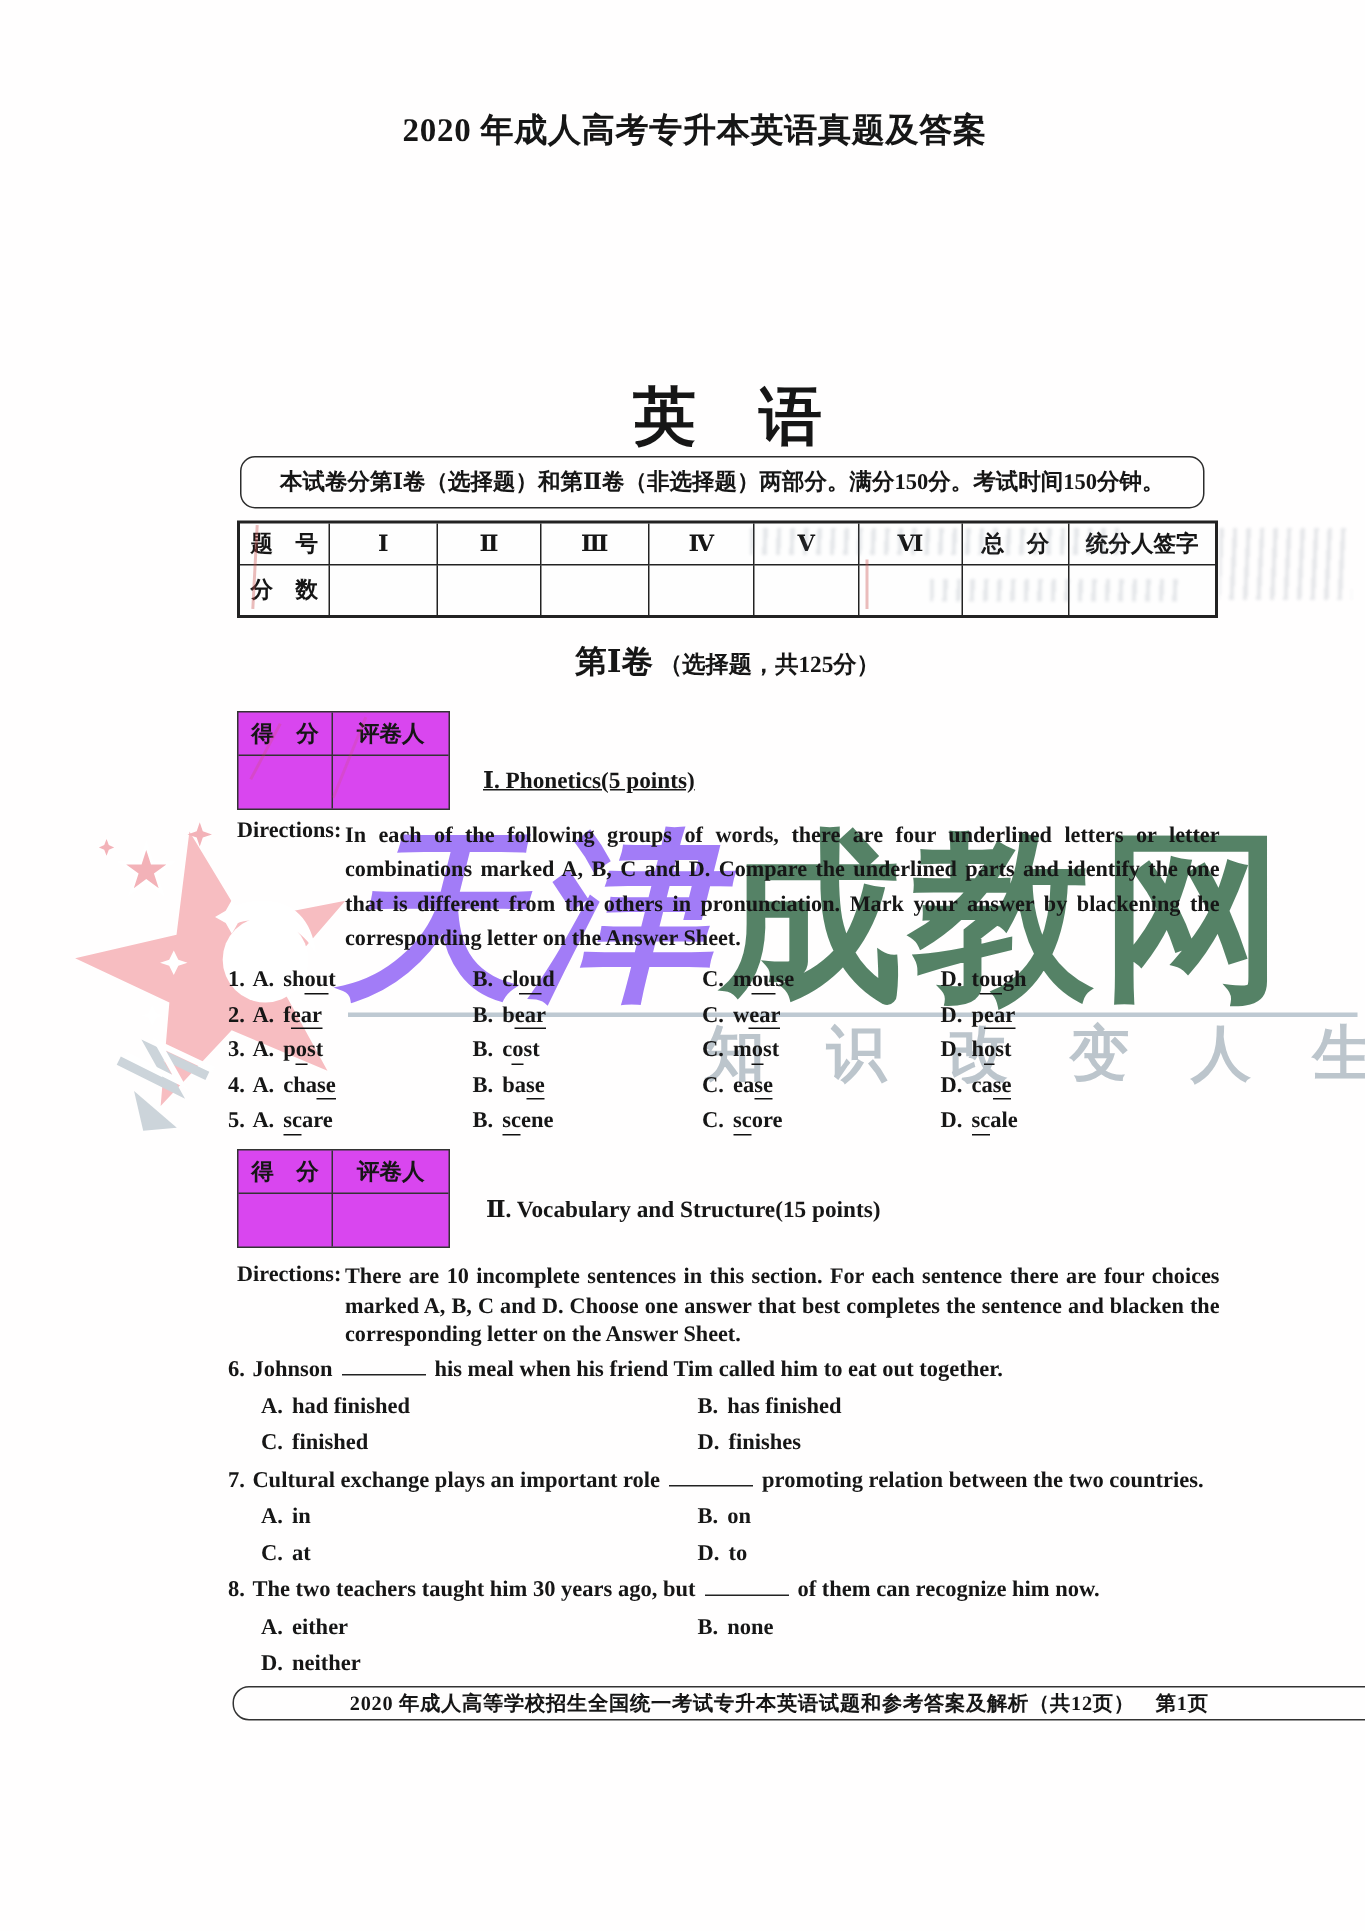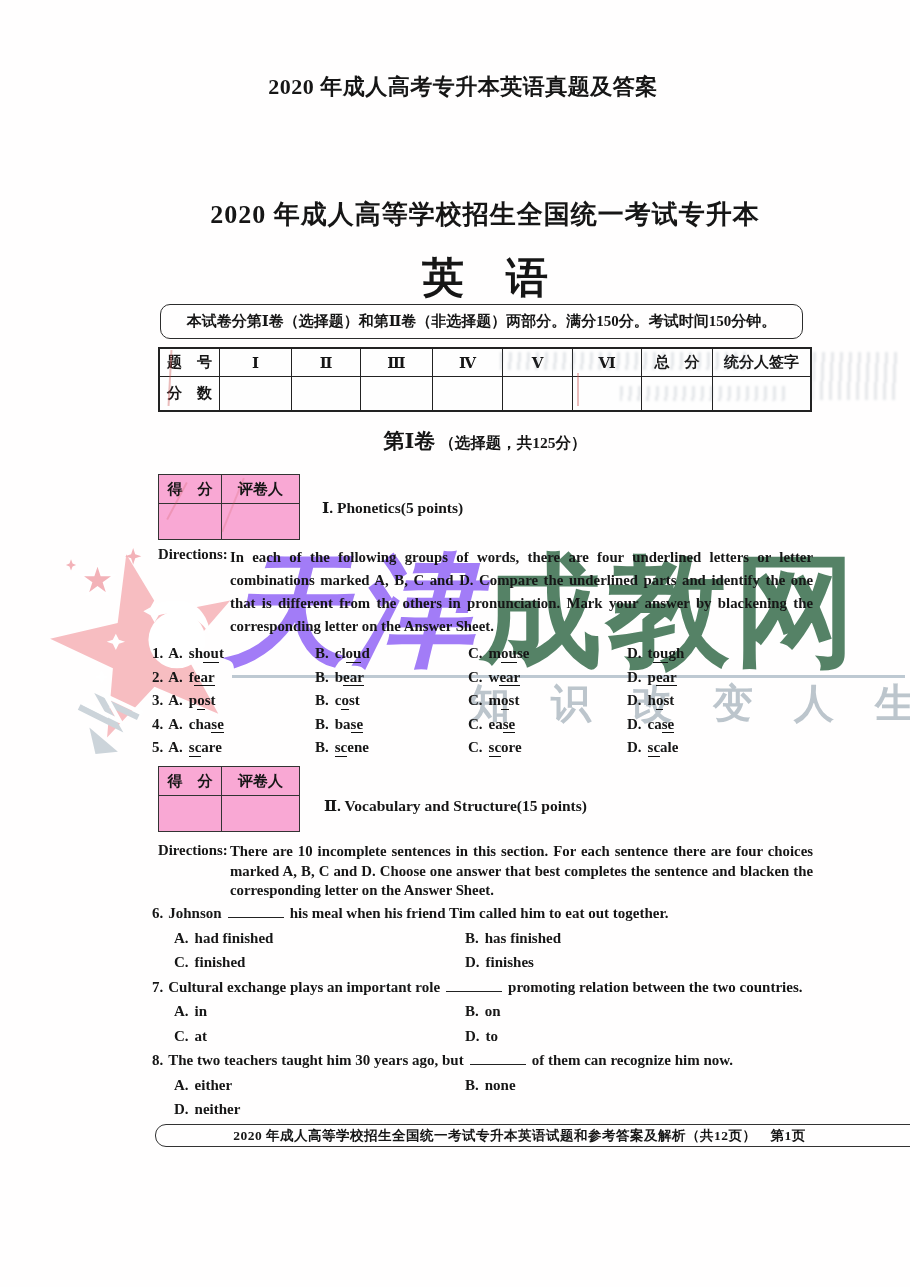--- a/index.html
+++ b/index.html
@@ -45,30 +45,30 @@
   .score-table .c:nth-child(9n){border-right:none;}
   .score-table .hd{border-bottom:1.4px solid #222;}
 
   
   .part1{position:absolute;left:160px;top:427px;width:650px;text-align:center;}
   .part1 .m{font-size:21px;font-weight:700;}
   .part1 .s{font-size:15.5px;font-weight:700;}
 
   
   .grader-box{position:absolute;left:158px;width:140px;height:64px;border:1.8px solid #333;
-              display:grid;grid-template-columns:63px 1fr;grid-template-rows:29px 1fr;background:#f9a8d4;}
+              display:grid;grid-template-columns:63px 1fr;grid-template-rows:29px 1fr;background:#d946ef;}
   .grader-box .g{border-right:1.3px solid #333;display:flex;align-items:center;justify-content:center;
                  font-size:15px;font-weight:700;}
   .grader-box .g:nth-child(2n){border-right:none;}
   .grader-box .gh{border-bottom:1.3px solid #333;}
   .gb1{top:474px;}
   .gb2{top:766px;}
 
   .sec-heading{position:absolute;font-size:15.5px;font-weight:700;white-space:nowrap;}
-  .sh1{left:322px;top:498px;}
+  .sh1{left:322px;top:510px;text-decoration:underline;}
   .sh2{left:324px;top:796px;}
 
   
   .directions{position:absolute;left:158px;display:flex;font-weight:700;font-size:14.8px;}
   .directions .lbl{flex:0 0 72px;white-space:nowrap;}
   .directions .txt{width:583px;text-align:justify;}
   .d1{top:546px;}
   .d1 .txt{line-height:23px;}
   .d2{top:842px;}
   .d2 .txt{line-height:19.5px;}
@@ -118,21 +118,20 @@
     </svg>
     <div class="wm-brand">
       <span class="p1" style="color: #8b5cf6; font-style: italic;">天津</span><span class="p2" style="color: #14532d;">成教网</span>
     </div>
     <div class="wm-line" style="background: rgb(179, 192, 202);"></div>
     <div class="wm-slogan" style="color: rgb(181, 191, 199);">知识改变人生</div>
   </div>
 
   <div class="layer content">
     <div class="doc-title">2020 年成人高考专升本英语真题及答案</div>
-    <div class="exam-title">2020 年成人高等学校招生全国统一考试专升本</div>
     <div class="subject">英　语</div>
     <div class="notice-box">
       <span>本试卷分第Ⅰ卷（选择题）和第Ⅱ卷（非选择题）两部分。满分150分。考试时间150分钟。</span>
     </div>
 
     <div class="score-table" id="score-table">
         <div class="c hd">题　号</div>
         <div class="c hd">Ⅰ</div>
         <div class="c hd">Ⅱ</div>
         <div class="c hd">Ⅲ</div>

